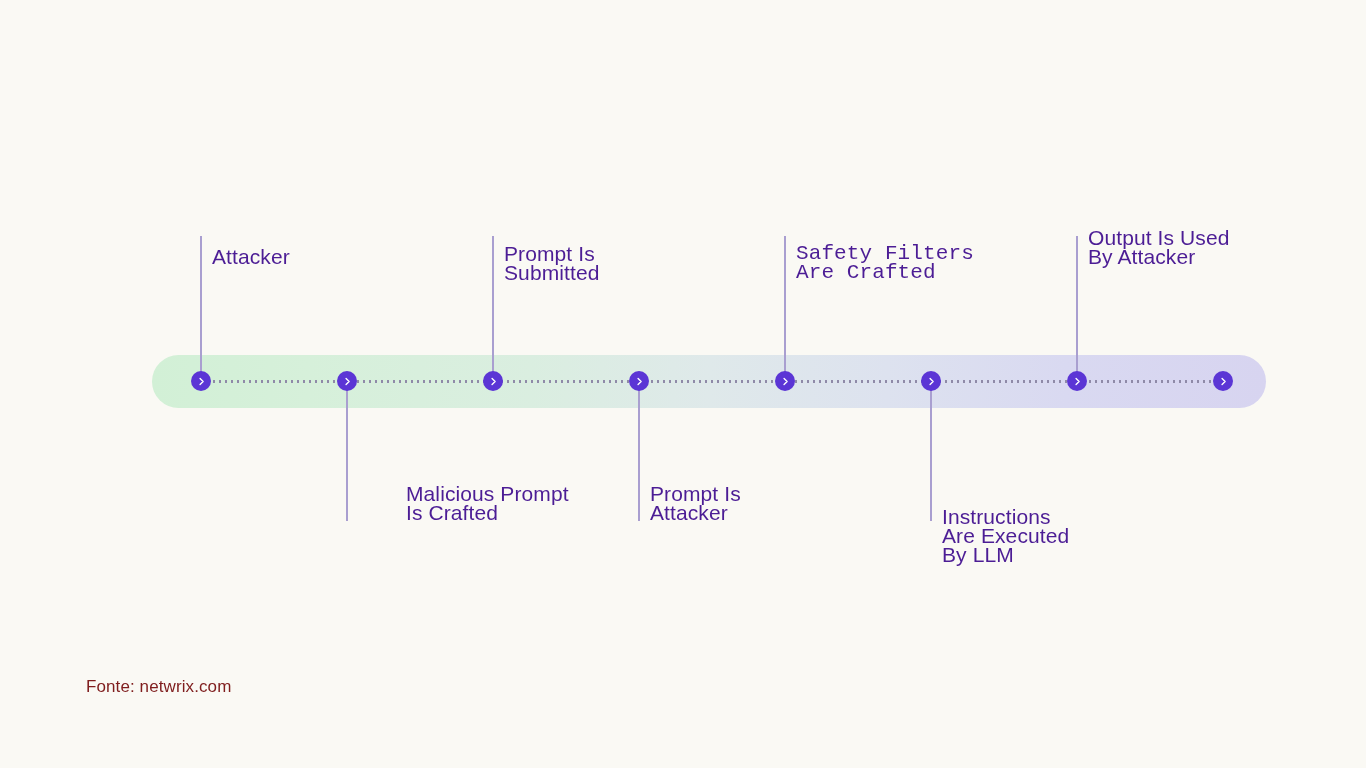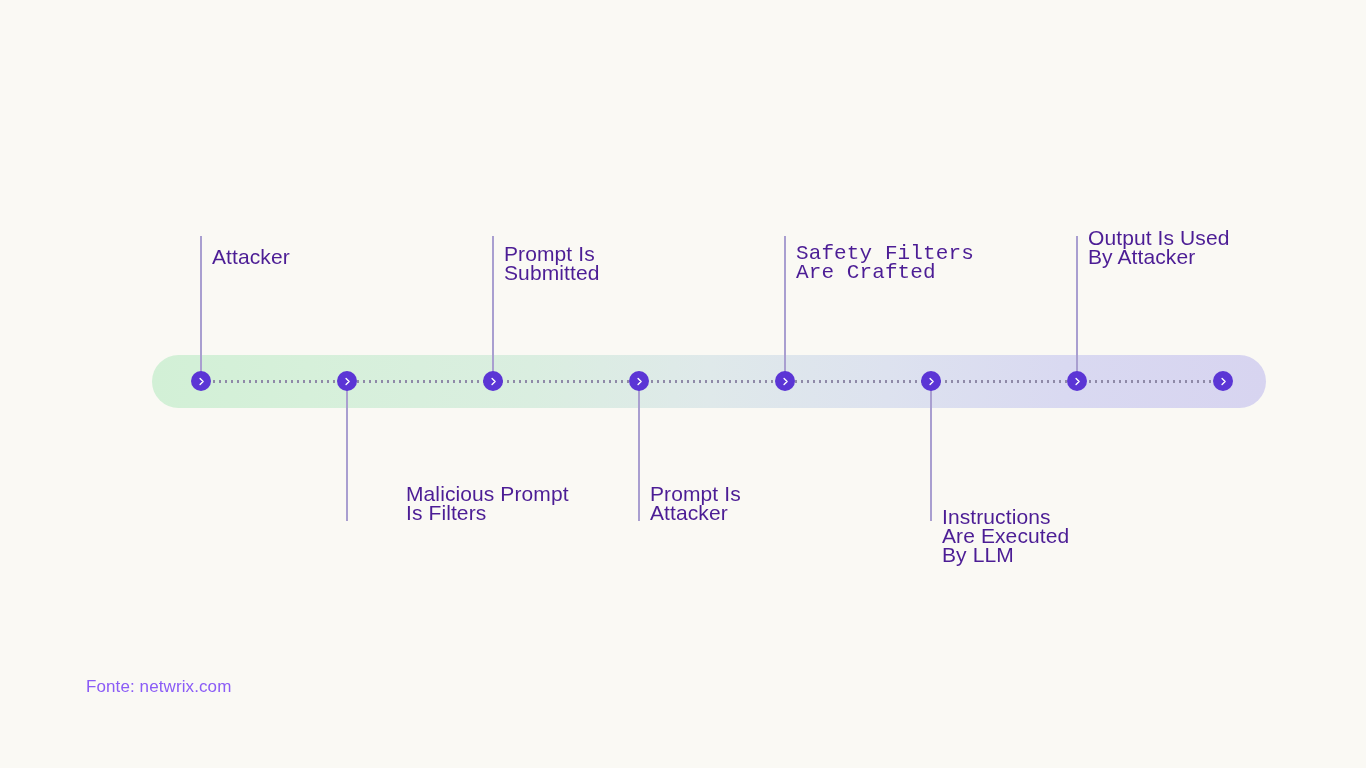--- a/index.html
+++ b/index.html
@@ -94,21 +94,21 @@
   .label.above { }
   .label.below { }
   .label .line { display: block; }
 
   
   #credit {
     position: absolute;
     left: 86px;
     top: 677px;
     font-size: 17px;
-    color: #8b5cf6;
+    color: #7f1d1d;
     letter-spacing: 0.1px;
   }
 </style>
 </head>
 <body>
 
 <div id="stage">
 
   <div id="track"></div>
   <div id="spine"></div>
@@ -120,21 +120,21 @@
           <path d="M3.4 1.6 L6.8 5 L3.4 8.4" fill="none" stroke="#ffffff" stroke-width="1.5" stroke-linecap="round" stroke-linejoin="round"></path>
         </svg>
       </div>
       <div class="label above" style="left: 212px; top: 247px;"><span class="line">Attacker</span></div>
       <div class="stem" style="left: 347px; top: 381px; height: 140px;"></div>
       <div class="node" style="left: 347px; background: rgb(91, 53, 213);">
         <svg viewBox="0 0 10 10">
           <path d="M3.4 1.6 L6.8 5 L3.4 8.4" fill="none" stroke="#ffffff" stroke-width="1.5" stroke-linecap="round" stroke-linejoin="round"></path>
         </svg>
       </div>
-      <div class="label below" style="left: 358px; top: 484px; margin-left: 48px;"><span class="line">Malicious Prompt</span><span class="line">Is Filters</span></div>
+      <div class="label below" style="left: 358px; top: 484px; margin-left: 48px;"><span class="line">Malicious Prompt</span><span class="line">Is Crafted</span></div>
       <div class="stem" style="left: 493px; top: 236px; height: 145px;"></div>
       <div class="node" style="left: 493px; background: rgb(91, 53, 213);">
         <svg viewBox="0 0 10 10">
           <path d="M3.4 1.6 L6.8 5 L3.4 8.4" fill="none" stroke="#ffffff" stroke-width="1.5" stroke-linecap="round" stroke-linejoin="round"></path>
         </svg>
       </div>
       <div class="label above" style="left: 504px; top: 244px;"><span class="line">Prompt Is</span><span class="line">Submitted</span></div>
       <div class="stem" style="left: 639px; top: 381px; height: 140px;"></div>
       <div class="node" style="left: 639px; background: rgb(91, 53, 213);">
         <svg viewBox="0 0 10 10">

